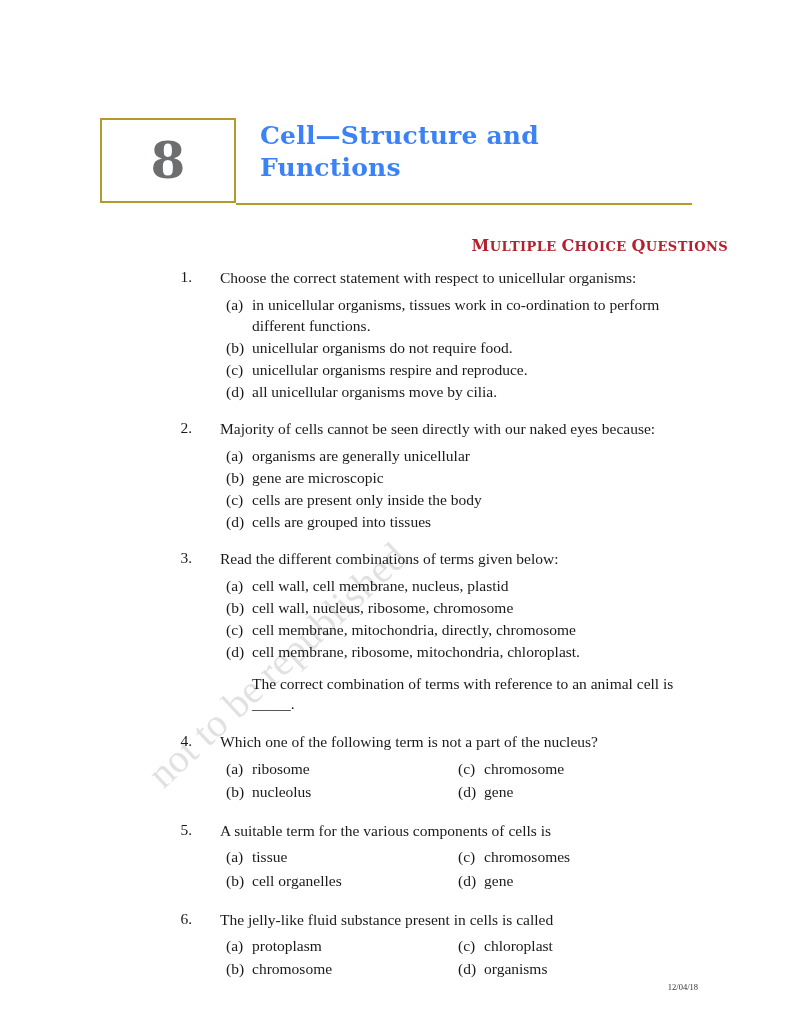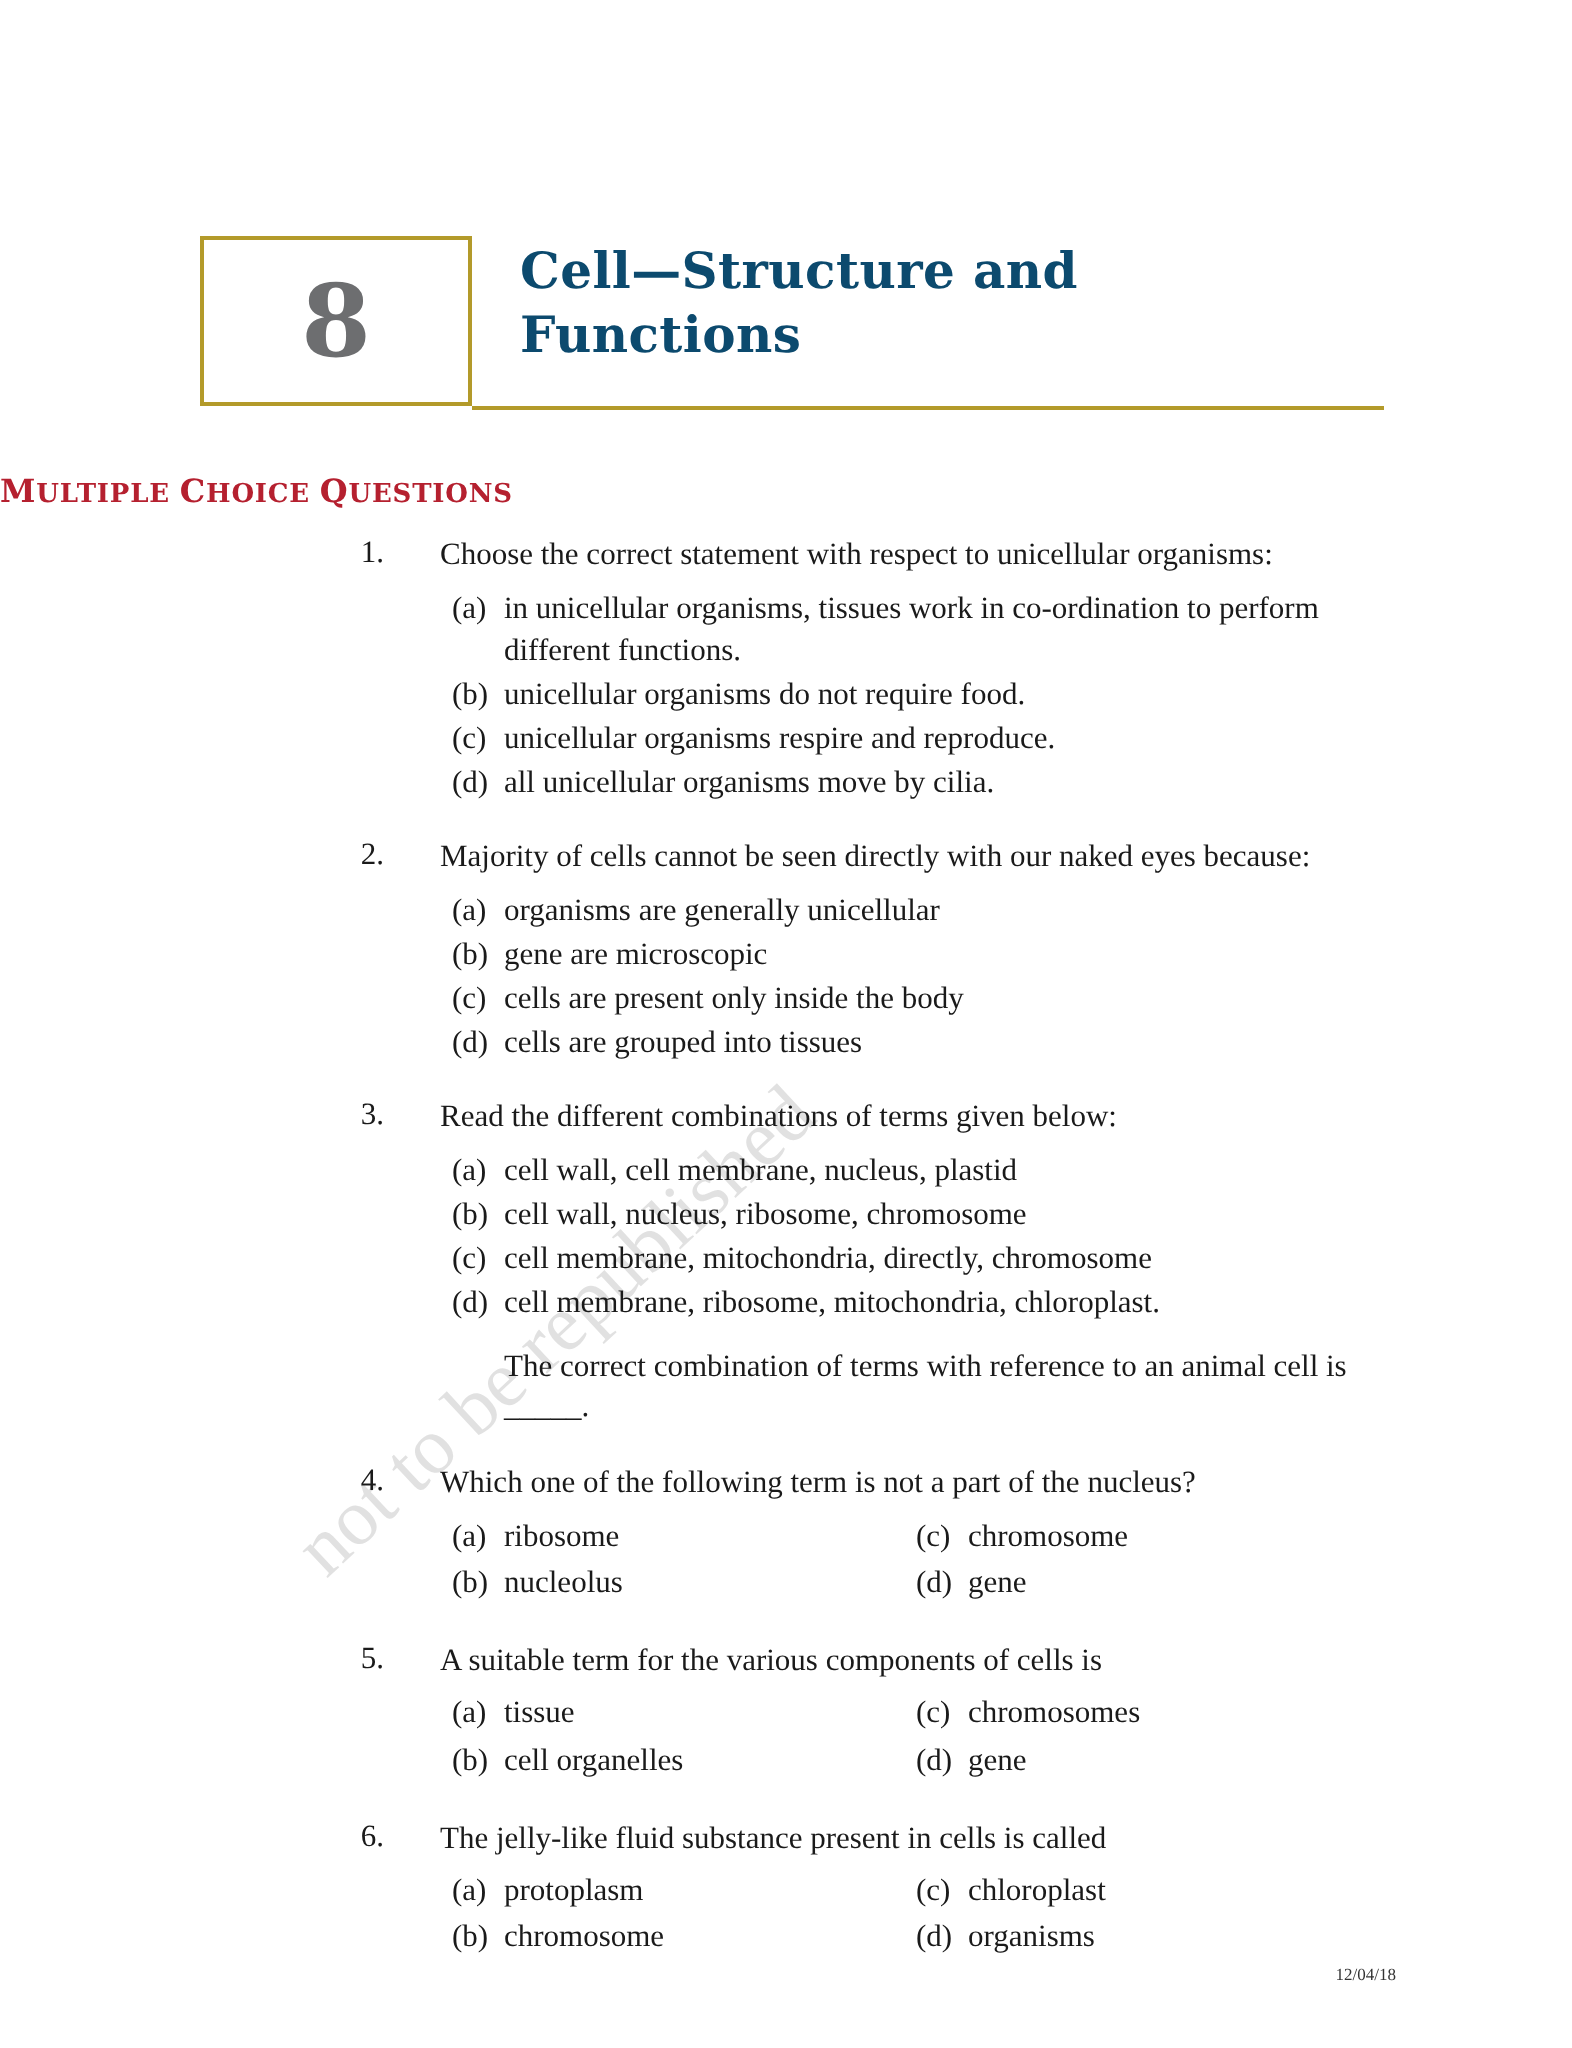--- a/index.html
+++ b/index.html
@@ -73,38 +73,38 @@
   }
   .chapter-title {
     position: absolute;
     left: 160px;
     top: 2px;
     width: 432px;
     font-family: "DejaVu Serif", serif;
     font-weight: bold;
     font-size: 25px;
     line-height: 1.28;
-    color: #0c4a6e;
+    color: #3b82f6;
     letter-spacing: 0.2px;
   }
   .head-rule {
     position: absolute;
     left: 136px;
     top: 85px;
     width: 456px;
     border-top: 2px solid #b39a2a;
   }
 
   
   .section-title {
     position: absolute;
     left: 0;
     top: 236px;
     width: 728px;
-    text-align: left;
+    text-align: right;
     font-family: "DejaVu Serif", serif;
     font-weight: bold;
     font-size: 13px;
     color: #b5202f;
     letter-spacing: 0.4px;
     z-index: 10;
   }
   .section-title .cap {
     font-size: 16px;
   }

